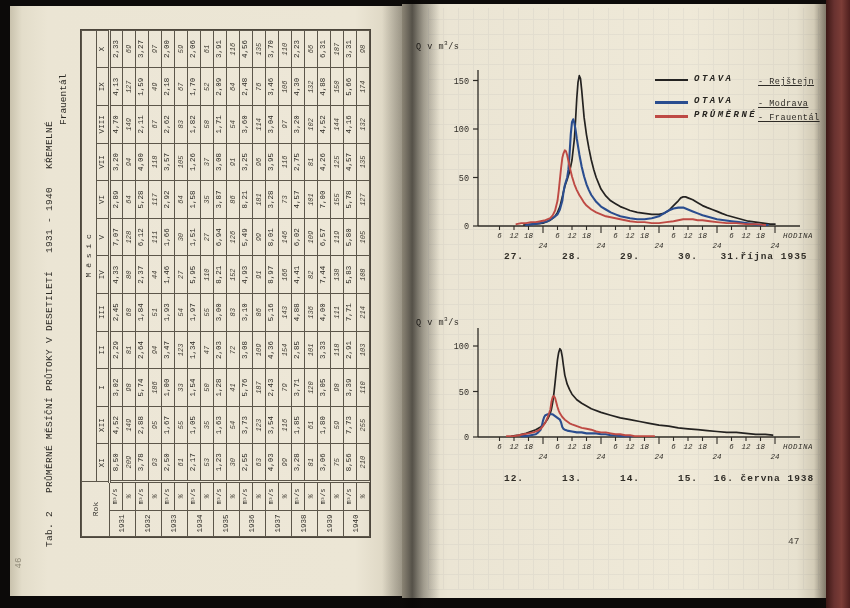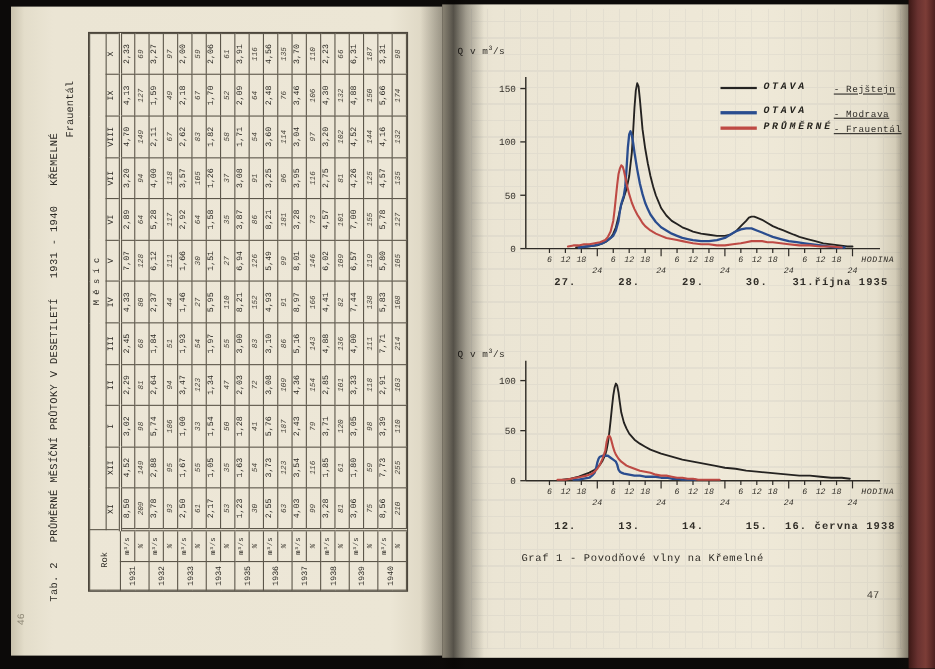--- a/index.html
+++ b/index.html
@@ -561,21 +561,20 @@
         <text x="328.5038" y="149" text-anchor="middle" class="tick-h">18</text>
         <line x1="343.004" y1="137" x2="343.004" y2="144" stroke="#2e2b26" stroke-width="1.1"></line>
         <text x="343.004" y="159" text-anchor="middle" class="tick-h">24</text>
         <text x="332.0036" y="181" text-anchor="middle" class="day-lbl">16. června 1938</text>
         <text x="351" y="149" text-anchor="start" class="hodina">HODINA</text>
         <polyline points="79.6,136.1 86.8,135.2 94.1,133.4 98.9,131.5 103.8,129.7 108.6,127.0 111.0,125.2 113.4,122.4 115.8,118.8 118.3,113.3 119.5,108.8 120.7,102.4 121.9,93.3 123.1,82.4 124.3,70.6 125.5,59.6 126.7,52.4 127.9,48.7 129.1,50.5 130.3,56.9 131.5,66.0 132.8,75.1 135.2,84.2 137.6,89.7 140.0,94.2 144.8,99.7 149.7,103.3 154.5,106.1 159.3,108.8 169.0,112.4 178.7,115.2 188.3,117.9 198.0,119.7 207.7,121.5 217.3,123.3 227.0,125.2 236.7,126.1 246.3,127.9 256.0,128.8 265.7,129.7 275.3,130.6 285.0,131.5 294.7,132.4 304.3,132.4 314.0,133.4 323.7,134.3 333.3,134.3 340.6,135.2" fill="none" stroke="#242220" stroke-width="1.7" stroke-linejoin="round" stroke-linecap="round"></polyline>
         <polyline points="89.3,136.1 94.1,136.1 98.9,135.2 103.8,134.3 106.2,132.4 108.6,129.7 109.8,126.1 111.0,120.6 112.2,117.0 113.4,115.2 115.8,114.3 118.3,114.3 120.7,114.3 123.1,116.1 125.5,117.9 127.9,119.7 129.1,122.4 130.3,127.0 131.5,128.8 132.8,129.7 135.2,130.6 140.0,131.5 144.8,132.4 149.7,132.4 154.5,133.4 159.3,133.4 164.2,133.4 169.0,134.3 173.8,134.3 178.7,135.2 183.5,135.2 188.3,136.1 193.2,136.1 200.4,136.1" fill="none" stroke="#2a4d8f" stroke-width="2.1" stroke-linejoin="round" stroke-linecap="round"></polyline>
         <polyline points="74.8,136.1 82.0,136.1 86.8,135.2 91.7,134.3 96.5,133.4 101.3,132.4 106.2,130.6 108.6,128.8 111.0,126.1 113.4,122.4 115.8,117.0 118.3,109.7 119.5,101.5 120.7,97.0 121.9,96.0 123.1,97.9 124.3,102.4 125.5,107.0 126.7,110.6 127.9,113.3 130.3,117.0 132.8,119.7 135.2,121.5 137.6,123.3 140.0,124.3 144.8,126.1 149.7,127.9 154.5,128.8 159.3,129.7 164.2,131.5 169.0,132.4 173.8,132.4 178.7,133.4 183.5,134.3 188.3,134.3 193.2,135.2 198.0,135.2 202.8,136.1 207.7,136.1 212.5,136.1 217.3,136.1 222.2,136.1" fill="none" stroke="#bf4a44" stroke-width="1.9" stroke-linejoin="round" stroke-linecap="round"></polyline>
       </svg>
 
-    <div id="caption">Graf 1 - Povodňové vlny na Křemelné</div>
     <div id="folio-right">47</div>
   </div>
 
   <div id="spine"></div>
   <div class="ghost-grid"></div>
   <div id="cover-shadow"></div>
   <div id="cover"></div>
 </div>
 
 </body></html>

